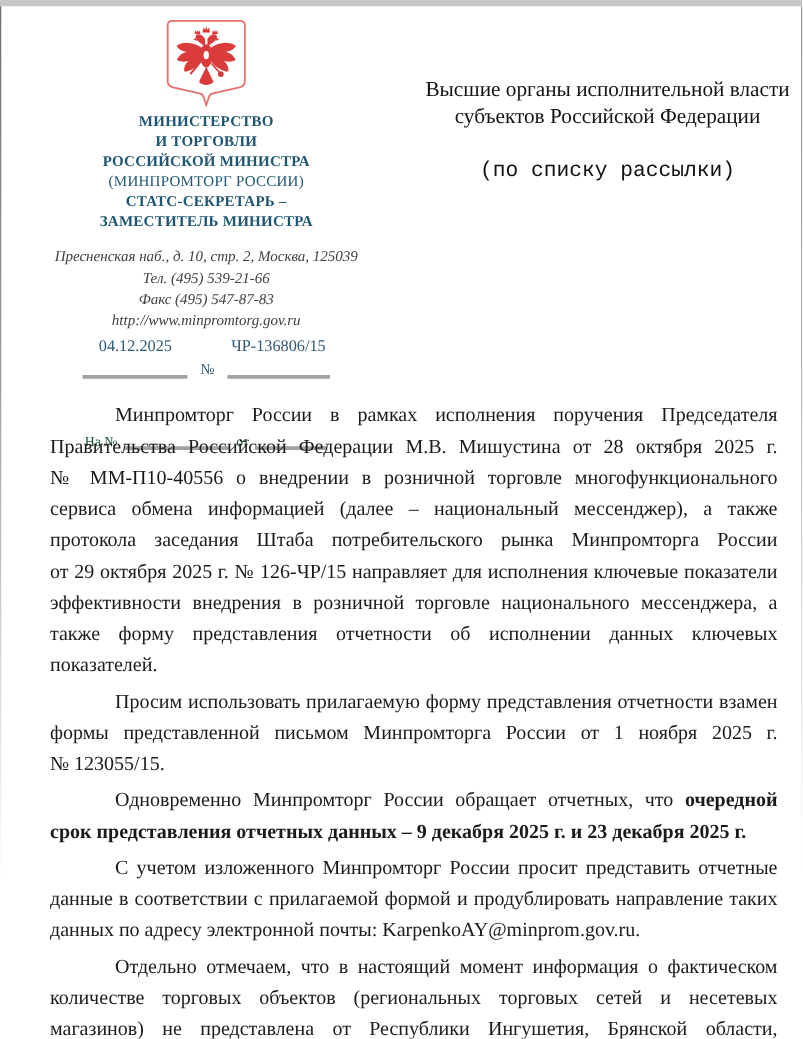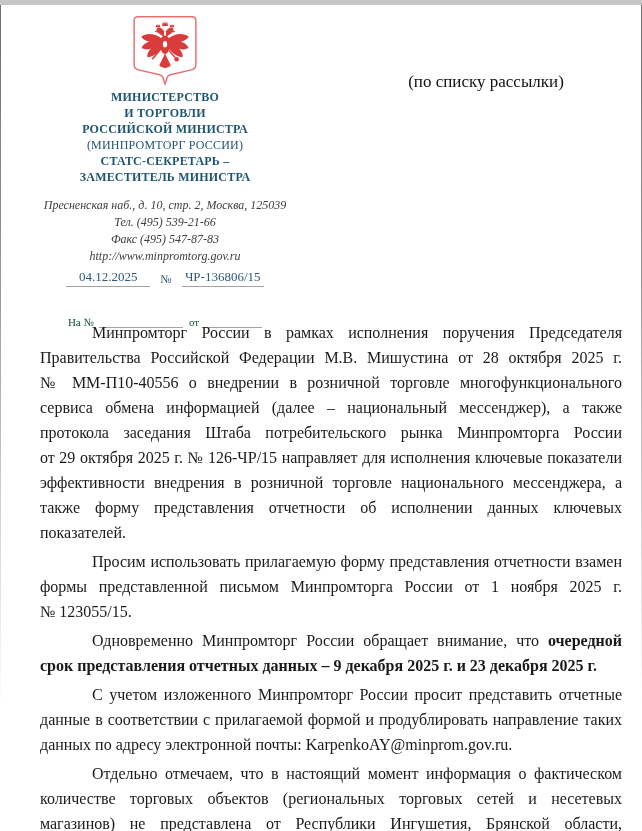--- a/index.html
+++ b/index.html
@@ -42,21 +42,21 @@
     font-style: italic;
   }
   .ref-row {
     margin-top: 4px;
     color: #2f5878;
     font-size: 13px;
     display: flex;
     justify-content: center;
     align-items: flex-end;
   }
-  .u { display: inline-block; border-bottom: 1px solid #a3a3a3; text-align: center; padding-bottom: 1px; }
+  .u { display: inline-block; border-bottom: 3px solid #a3a3a3; text-align: center; padding-bottom: 15px; }
   .u1 { width: 84px; }
   .u2 { width: 82px; font-family: Liberation Serif, serif; }
   .ref-row .no { margin: 0 10px; font-size: 12px; }
   .na-row {
     margin-top: 26px;
     color: #14532d;
     font-size: 11px;
     display: flex;
     justify-content: center;
     align-items: flex-end;
@@ -66,21 +66,21 @@
   .na-row .u4 { width: 58px; height: 13px; }
 
   
   .recipient {
     position: absolute; left: 338px; top: 61px; width: 296px;
     text-align: center;
     font-size: 17px;
     line-height: 21px;
     color: #111111;
   }
-  .recipient .note { margin-top: 10px; }
+  .recipient .note { margin-top: 24px; font-family: Liberation Mono, monospace; }
 
   
   .body-text {
     position: absolute; left: 40px; top: 320px; width: 582px;
     font-size: 16px;
     line-height: 25px;
     text-align: justify;
     color: #1a1a1a;
   }
   .body-text p { margin: 0 0 4px 0; text-indent: 52px; }
@@ -154,23 +154,27 @@
 
     <div class="na-row">
       <span class="lbl">На №</span>
       <span class="u u3"></span>
       <span class="lbl">от</span>
       <span class="u u4"></span>
     </div>
   </div>
 
   <div class="recipient">
+    <div id="recipient-lines">
+        <div class="rc-line">Высшие органы исполнительной власти</div>
+        <div class="rc-line">субъектов Российской Федерации</div>
+      </div>
     <div class="note">(по списку рассылки)</div>
   </div>
 
   <div class="body-text" id="body-paragraphs">
       <p><span>Минпромторг России в рамках исполнения поручения Председателя Правительства Российской Федерации М.В.&nbsp;Мишустина от&nbsp;28&nbsp;октября 2025&nbsp;г. №&nbsp;ММ-П10-40556 о внедрении в розничной торговле многофункционального сервиса обмена информацией (далее – национальный мессенджер), а также протокола заседания Штаба потребительского рынка Минпромторга России от&nbsp;29&nbsp;октября 2025&nbsp;г. №&nbsp;126-ЧР/15 направляет для исполнения ключевые показатели эффективности внедрения в розничной торговле национального мессенджера, а также форму представления отчетности об исполнении данных ключевых показателей.</span></p>
       <p><span>Просим использовать прилагаемую форму представления отчетности взамен формы представленной письмом Минпромторга России от&nbsp;1&nbsp;ноября 2025&nbsp;г. №&nbsp;123055/15.</span></p>
-      <p><span>Одновременно Минпромторг России обращает внимание, что </span><span class="bold">очередной срок представления отчетных данных – 9&nbsp;декабря 2025&nbsp;г. и 23&nbsp;декабря 2025&nbsp;г.</span></p>
+      <p><span>Одновременно Минпромторг России обращает отчетных, что </span><span class="bold">очередной срок представления отчетных данных – 9&nbsp;декабря 2025&nbsp;г. и 23&nbsp;декабря 2025&nbsp;г.</span></p>
       <p><span>С учетом изложенного Минпромторг России просит представить отчетные данные в соответствии с прилагаемой формой и продублировать направление таких данных по адресу электронной почты: KarpenkoAY@minprom.gov.ru.</span></p>
       <p><span>Отдельно отмечаем, что в настоящий момент информация о фактическом количестве торговых объектов (региональных торговых сетей и несетевых магазинов) не представлена от Республики Ингушетия, Брянской области, Вологодской области,</span></p>
     </div>
 </div>
 
 </body></html>

